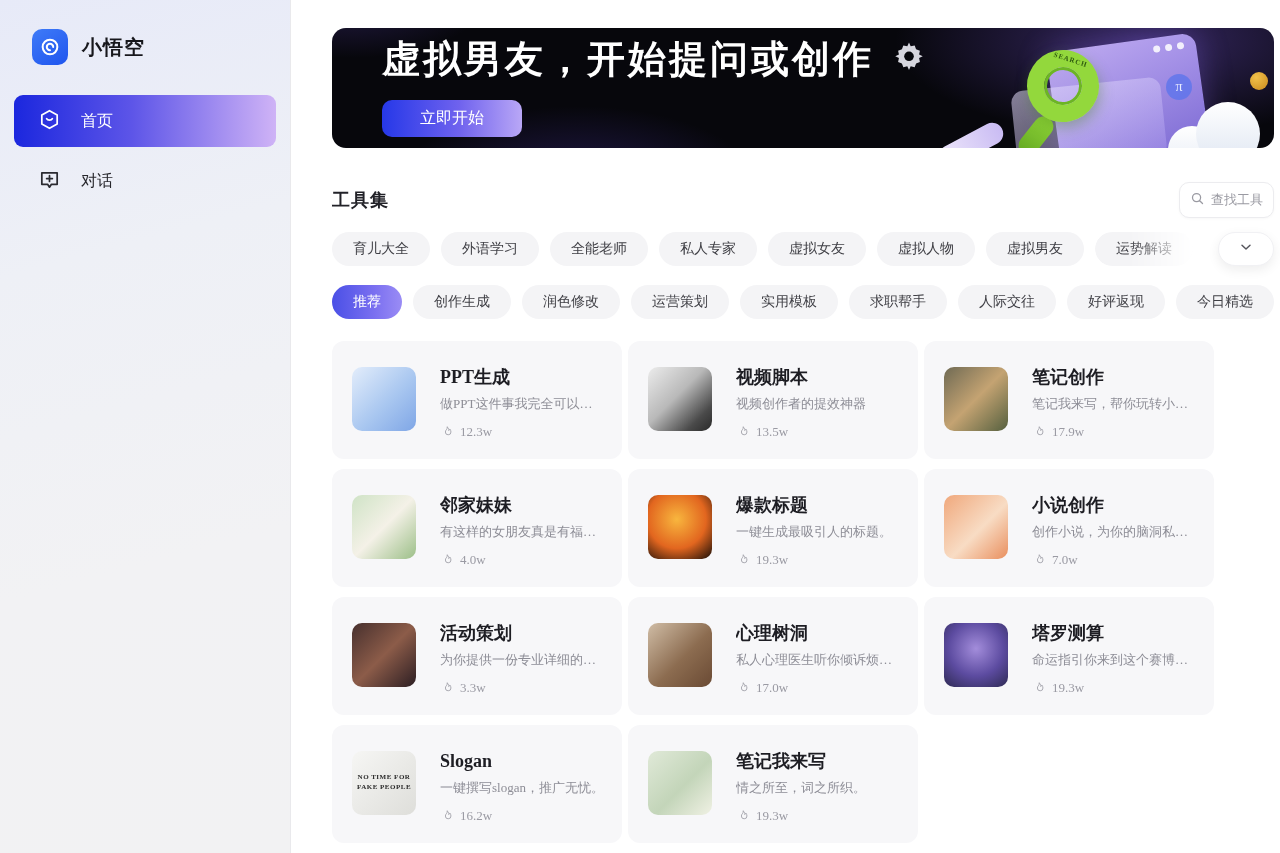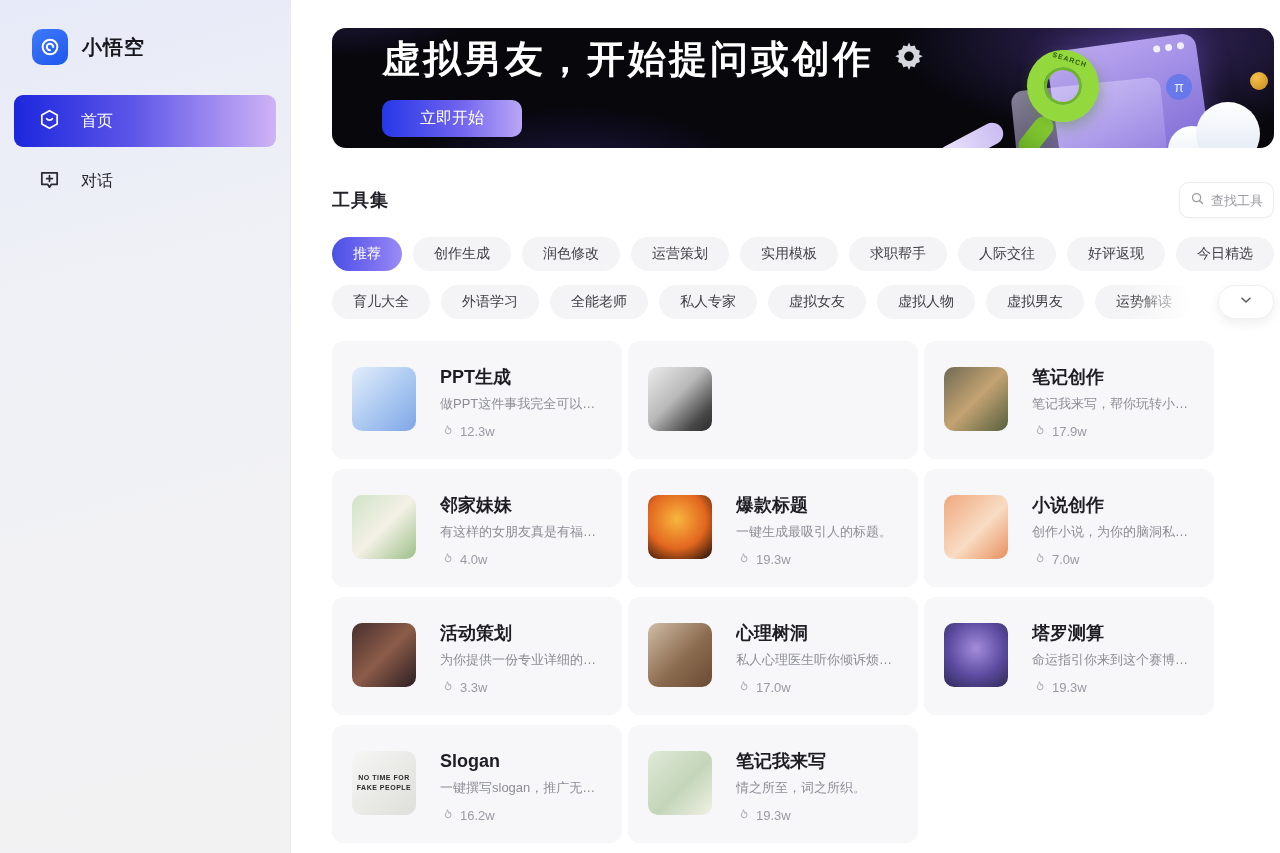--- a/index.html
+++ b/index.html
@@ -1,18 +1,18 @@
 <!DOCTYPE html>
 <html lang="zh"><head>
 <meta charset="utf-8">
 <style>
   * { margin:0; padding:0; box-sizing:border-box; }
   html,body { width:1280px; height:853px; overflow:hidden;
     font-family:"Liberation Sans","DejaVu Sans",sans-serif; background:#fff; color:#1c1c21; }
-  .app { display:flex; width:1280px; height:831px; }
+  .app { display:flex; width:1280px; height:831px;font-family:Liberation Serif, serif; }
 
   
   .sidebar { width:291px; height:853px; flex:0 0 291px;
     background:linear-gradient(165deg,#e7eaf8 0%,#eef0f6 30%,#f2f2f4 65%,#f2f2f3 100%);
     border-right:1px solid #e9e9ec; padding:29px 14px 0 14px; }
   .brand { display:flex; align-items:center; gap:14px; padding-left:18px; margin-bottom:30px; }
   .brand-logo { width:36px; height:36px; border-radius:10px;
     background:linear-gradient(145deg,#3f7bf8,#1f55ee); display:flex; align-items:center; justify-content:center; }
   .brand-name { font-size:20px; font-weight:700; color:#17171c; letter-spacing:1px; }
   .nav-item { height:52px; border-radius:9px; display:flex; align-items:center; gap:20px;
@@ -183,69 +183,79 @@
         <span>
           <svg width="15" height="15" viewBox="0 0 24 24" fill="none">
             <circle cx="10.5" cy="10.5" r="6.5" stroke="#9a9aa2" stroke-width="2"></circle>
             <path d="M15.5 15.5 20 20" stroke="#9a9aa2" stroke-width="2" stroke-linecap="round"></path>
           </svg>
         </span>
         <input type="text" placeholder="查找工具" style="">
       </div>
     </div>
 
-    <div class="filters">
-      <div class="pill active">推荐</div>
-      <div class="pill">创作生成</div>
-      <div class="pill">润色修改</div>
-      <div class="pill">运营策划</div>
-      <div class="pill">实用模板</div>
-      <div class="pill">求职帮手</div>
-      <div class="pill">人际交往</div>
-      <div class="pill">好评返现</div>
-      <div class="pill">今日精选</div>
-    </div>
-
     <div class="filters row2">
       <div class="pill">育儿大全</div>
       <div class="pill">外语学习</div>
       <div class="pill">全能老师</div>
       <div class="pill">私人专家</div>
       <div class="pill">虚拟女友</div>
       <div class="pill">虚拟人物</div>
       <div class="pill">虚拟男友</div>
       <div class="pill faded">运势解读</div>
       <div class="filters-spacer"></div>
       <div class="expand-btn">
         <span>
           <svg width="16" height="16" viewBox="0 0 24 24" fill="none">
             <path d="M6 9.5 12 15l6-5.5" stroke="#55555c" stroke-width="2.2" stroke-linecap="round" stroke-linejoin="round"></path>
           </svg>
         </span>
       </div>
     </div>
 
+    <div class="filters">
+      <div class="pill active">推荐</div>
+      <div class="pill">创作生成</div>
+      <div class="pill">润色修改</div>
+      <div class="pill">运营策划</div>
+      <div class="pill">实用模板</div>
+      <div class="pill">求职帮手</div>
+      <div class="pill">人际交往</div>
+      <div class="pill">好评返现</div>
+      <div class="pill">今日精选</div>
+    </div>
+
     <div class="grid">
 
       <article class="card">
         <div class="thumb" style="background:linear-gradient(135deg,#e3edfb,#a9c7f0 55%,#7fa6e6)"></div>
         <div class="card-body">
           <div class="card-title">PPT生成</div>
           <div class="card-desc">做PPT这件事我完全可以代劳。</div>
           <div class="card-meta">
               <svg class="flame" viewBox="0 0 24 24" fill="none">
                 <path d="M12 3c2.2 3.6-2.8 5-2.8 9a4.8 4.8 0 0 0 9.6 0c0-2-.9-3.6-1.9-5-.5 1.9-1.5 2.4-2.1 2.4.6-2 .2-4.4-2.8-6.4z" stroke="#a0a0a8" stroke-width="1.5" stroke-linejoin="round"></path>
               </svg>
               <span>12.3w</span>
             </div>
         </div>
       </article>
 
       <article class="card">
         <div class="thumb" style="background:linear-gradient(135deg,#ececec,#b9b9b9 45%,#4a4a4a 80%,#2a2a2a)"></div>
+        <div class="card-body">
+          <div class="card-title">视频脚本</div>
+          <div class="card-desc">视频创作者的提效神器</div>
+          <div class="card-meta">
+              <svg class="flame" viewBox="0 0 24 24" fill="none">
+                <path d="M12 3c2.2 3.6-2.8 5-2.8 9a4.8 4.8 0 0 0 9.6 0c0-2-.9-3.6-1.9-5-.5 1.9-1.5 2.4-2.1 2.4.6-2 .2-4.4-2.8-6.4z" stroke="#a0a0a8" stroke-width="1.5" stroke-linejoin="round"></path>
+              </svg>
+              <span>13.5w</span>
+            </div>
+        </div>
       </article>
 
       <article class="card">
         <div class="thumb" style="background:linear-gradient(135deg,#6f6a54,#c4a372 50%,#55603f)"></div>
         <div class="card-body">
           <div class="card-title">笔记创作</div>
           <div class="card-desc">笔记我来写，帮你玩转小红书。</div>
           <div class="card-meta">
               <svg class="flame" viewBox="0 0 24 24" fill="none">
                 <path d="M12 3c2.2 3.6-2.8 5-2.8 9a4.8 4.8 0 0 0 9.6 0c0-2-.9-3.6-1.9-5-.5 1.9-1.5 2.4-2.1 2.4.6-2 .2-4.4-2.8-6.4z" stroke="#a0a0a8" stroke-width="1.5" stroke-linejoin="round"></path>

